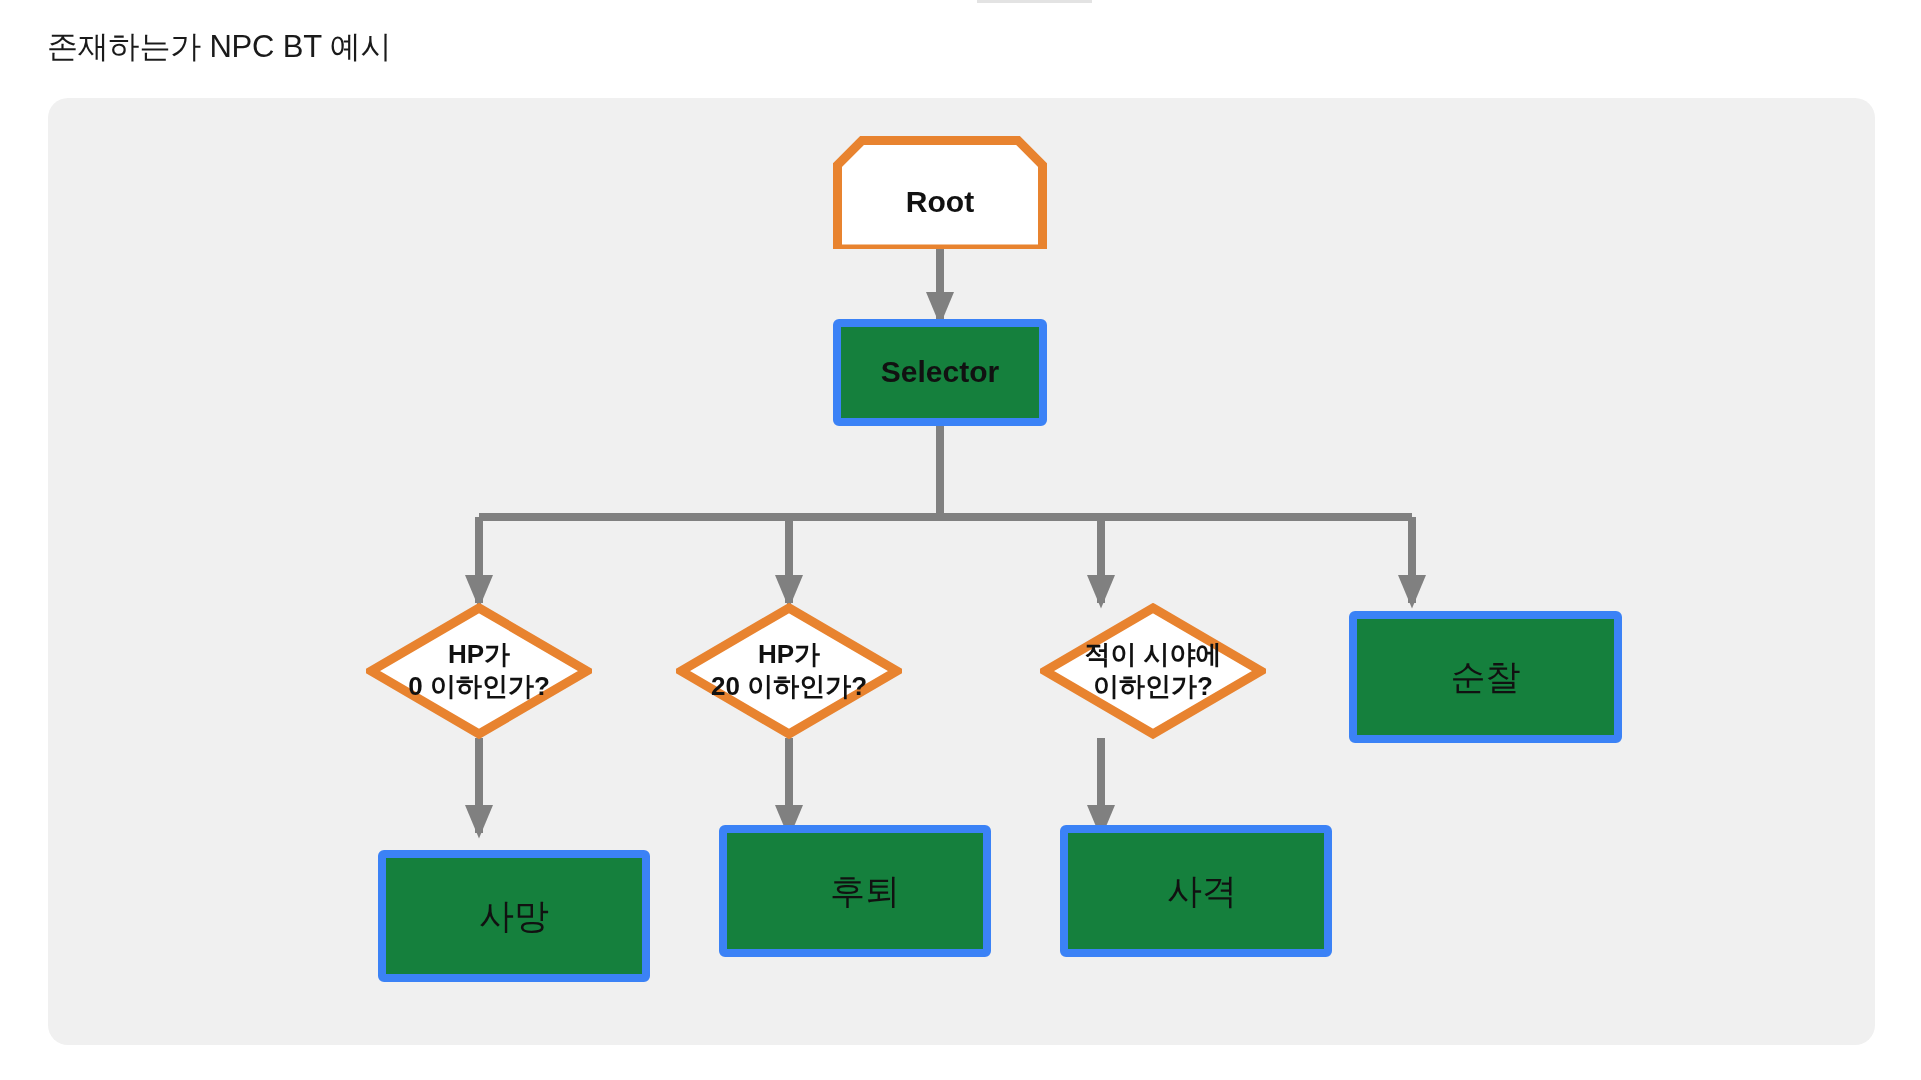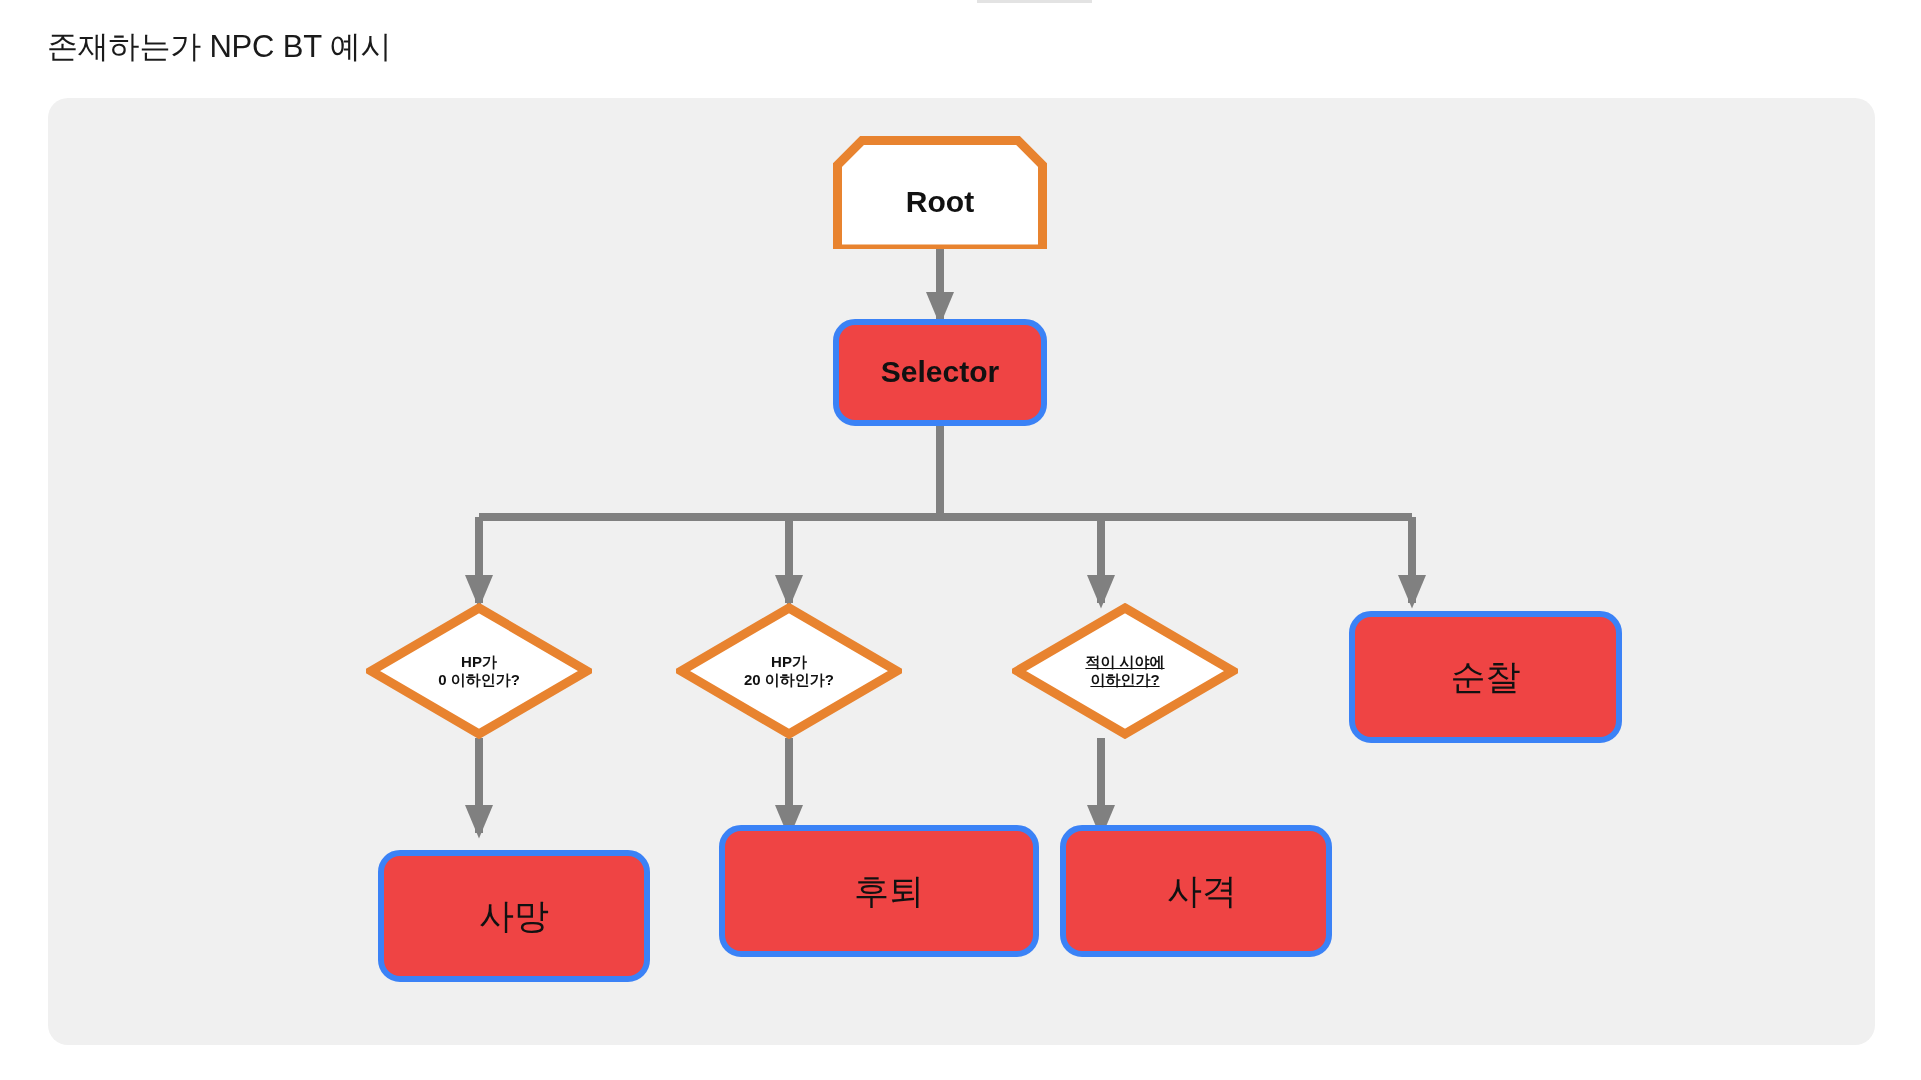--- a/index.html
+++ b/index.html
@@ -65,23 +65,23 @@
     box-sizing: border-box;
     display: flex;
     align-items: center;
     justify-content: center;
     text-align: center;
     color: #111111;
     line-height: 1.22;
   }
 
   .node-box {
-    background: #ef4444;
-    border: 6px solid #3b82f6;
-    border-radius: 22px;
+    background: #15803d;
+    border: 8px solid #3b82f6;
+    border-radius: 6px;
   }
 
   
   .node-root {
     background: transparent;
     border: none;
   }
   .node-root .root-shape {
     position: absolute;
     inset: 0;
@@ -108,21 +108,21 @@
     width: 100%;
     padding: 0 6px;
     box-sizing: border-box;
   }
 
   .label-bold {
     font-weight: bold;
   }
   .t-root    { font-size: 30px; font-weight: bold; }
   .t-sel     { font-size: 30px; font-weight: bold; }
-  .t-diamond { font-size: 15px; font-weight: bold; text-align: center; }
+  .t-diamond { font-size: 26px; font-weight: bold; text-align: center; }
   .t-leaf    { font-size: 35px; font-weight: 400; text-align: center; }
 </style>
 </head>
 <body>
 
 <div class="top-sliver"></div>
 
 <div class="page-title">존재하는가 NPC BT 예시</div>
 
 <div class="diagram-panel">
@@ -196,39 +196,39 @@
   <div class="node node-diamond t-diamond" style="left:628px; top:505px; width:226px; height:136px;">
     <svg class="diamond-shape" viewBox="0 0 226 136" preserveAspectRatio="none">
       <path d="M 113 5 L 221 68 L 113 131 L 5 68 Z" fill="#ffffff" stroke="#e8832f" stroke-width="9" stroke-linejoin="miter"></path>
     </svg>
     <span class="diamond-label">
       <span>HP가</span><br>
       <span class="label-bold">20</span><span> 이하인가?</span>
     </span>
   </div>
 
-  <div class="node node-diamond t-diamond" style="left:964px; top:505px; width:226px; height:136px;text-decoration:underline;">
+  <div class="node node-diamond t-diamond" style="left:992px; top:505px; width:226px; height:136px;">
     <svg class="diamond-shape" viewBox="0 0 226 136" preserveAspectRatio="none">
       <path d="M 113 5 L 221 68 L 113 131 L 5 68 Z" fill="#ffffff" stroke="#e8832f" stroke-width="9" stroke-linejoin="miter"></path>
     </svg>
     <span class="diamond-label">
       <span>적이 시야에</span><br>
       <span>이하인가?</span>
     </span>
   </div>
 
   <div class="node node-box t-leaf" style="left:1301px; top:513px; width:273px; height:132px;">
     <span>순찰</span>
   </div>
 
   <div class="node node-box t-leaf" style="left:330px; top:727px; width:272px; height:132px;margin-top:25px;">
     <span>사망</span>
   </div>
 
-  <div class="node node-box t-leaf" style="left:671px; top:727px; width:320px; height:132px;padding-left:20px;">
+  <div class="node node-box t-leaf" style="left:671px; top:727px; width:272px; height:132px;padding-left:20px;">
     <span>후퇴</span>
   </div>
 
   <div class="node node-box t-leaf" style="left:1012px; top:727px; width:272px; height:132px;padding-left:12px;">
     <span>사격</span>
   </div>
 
 </div>
 
 </body></html>

